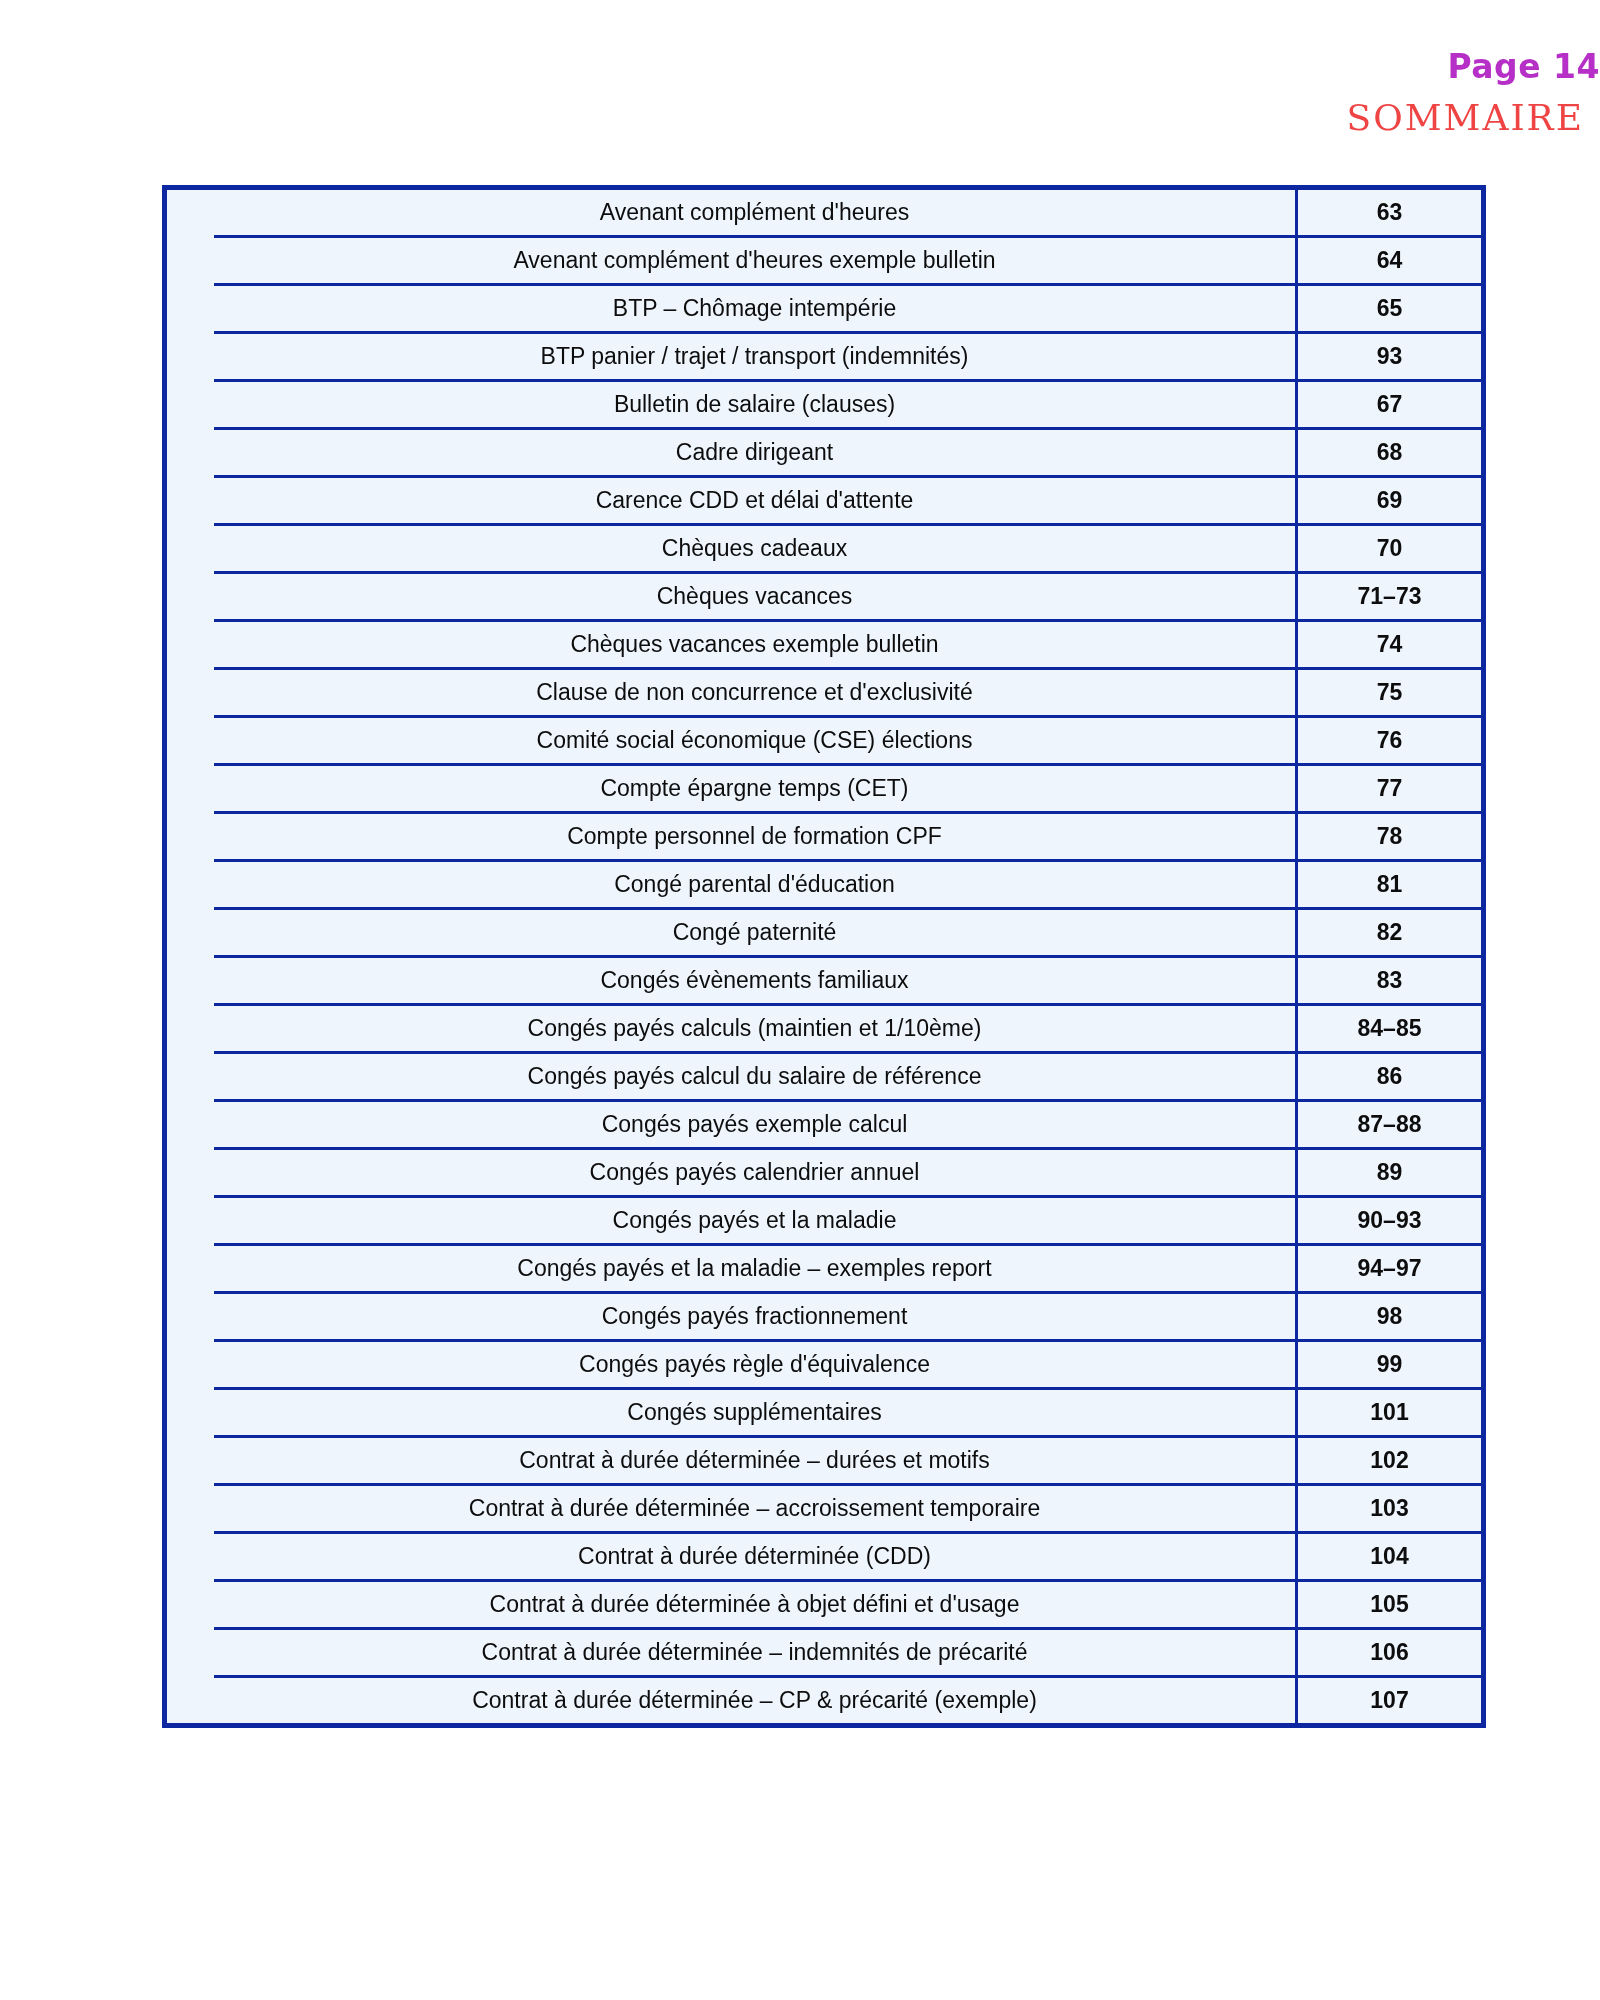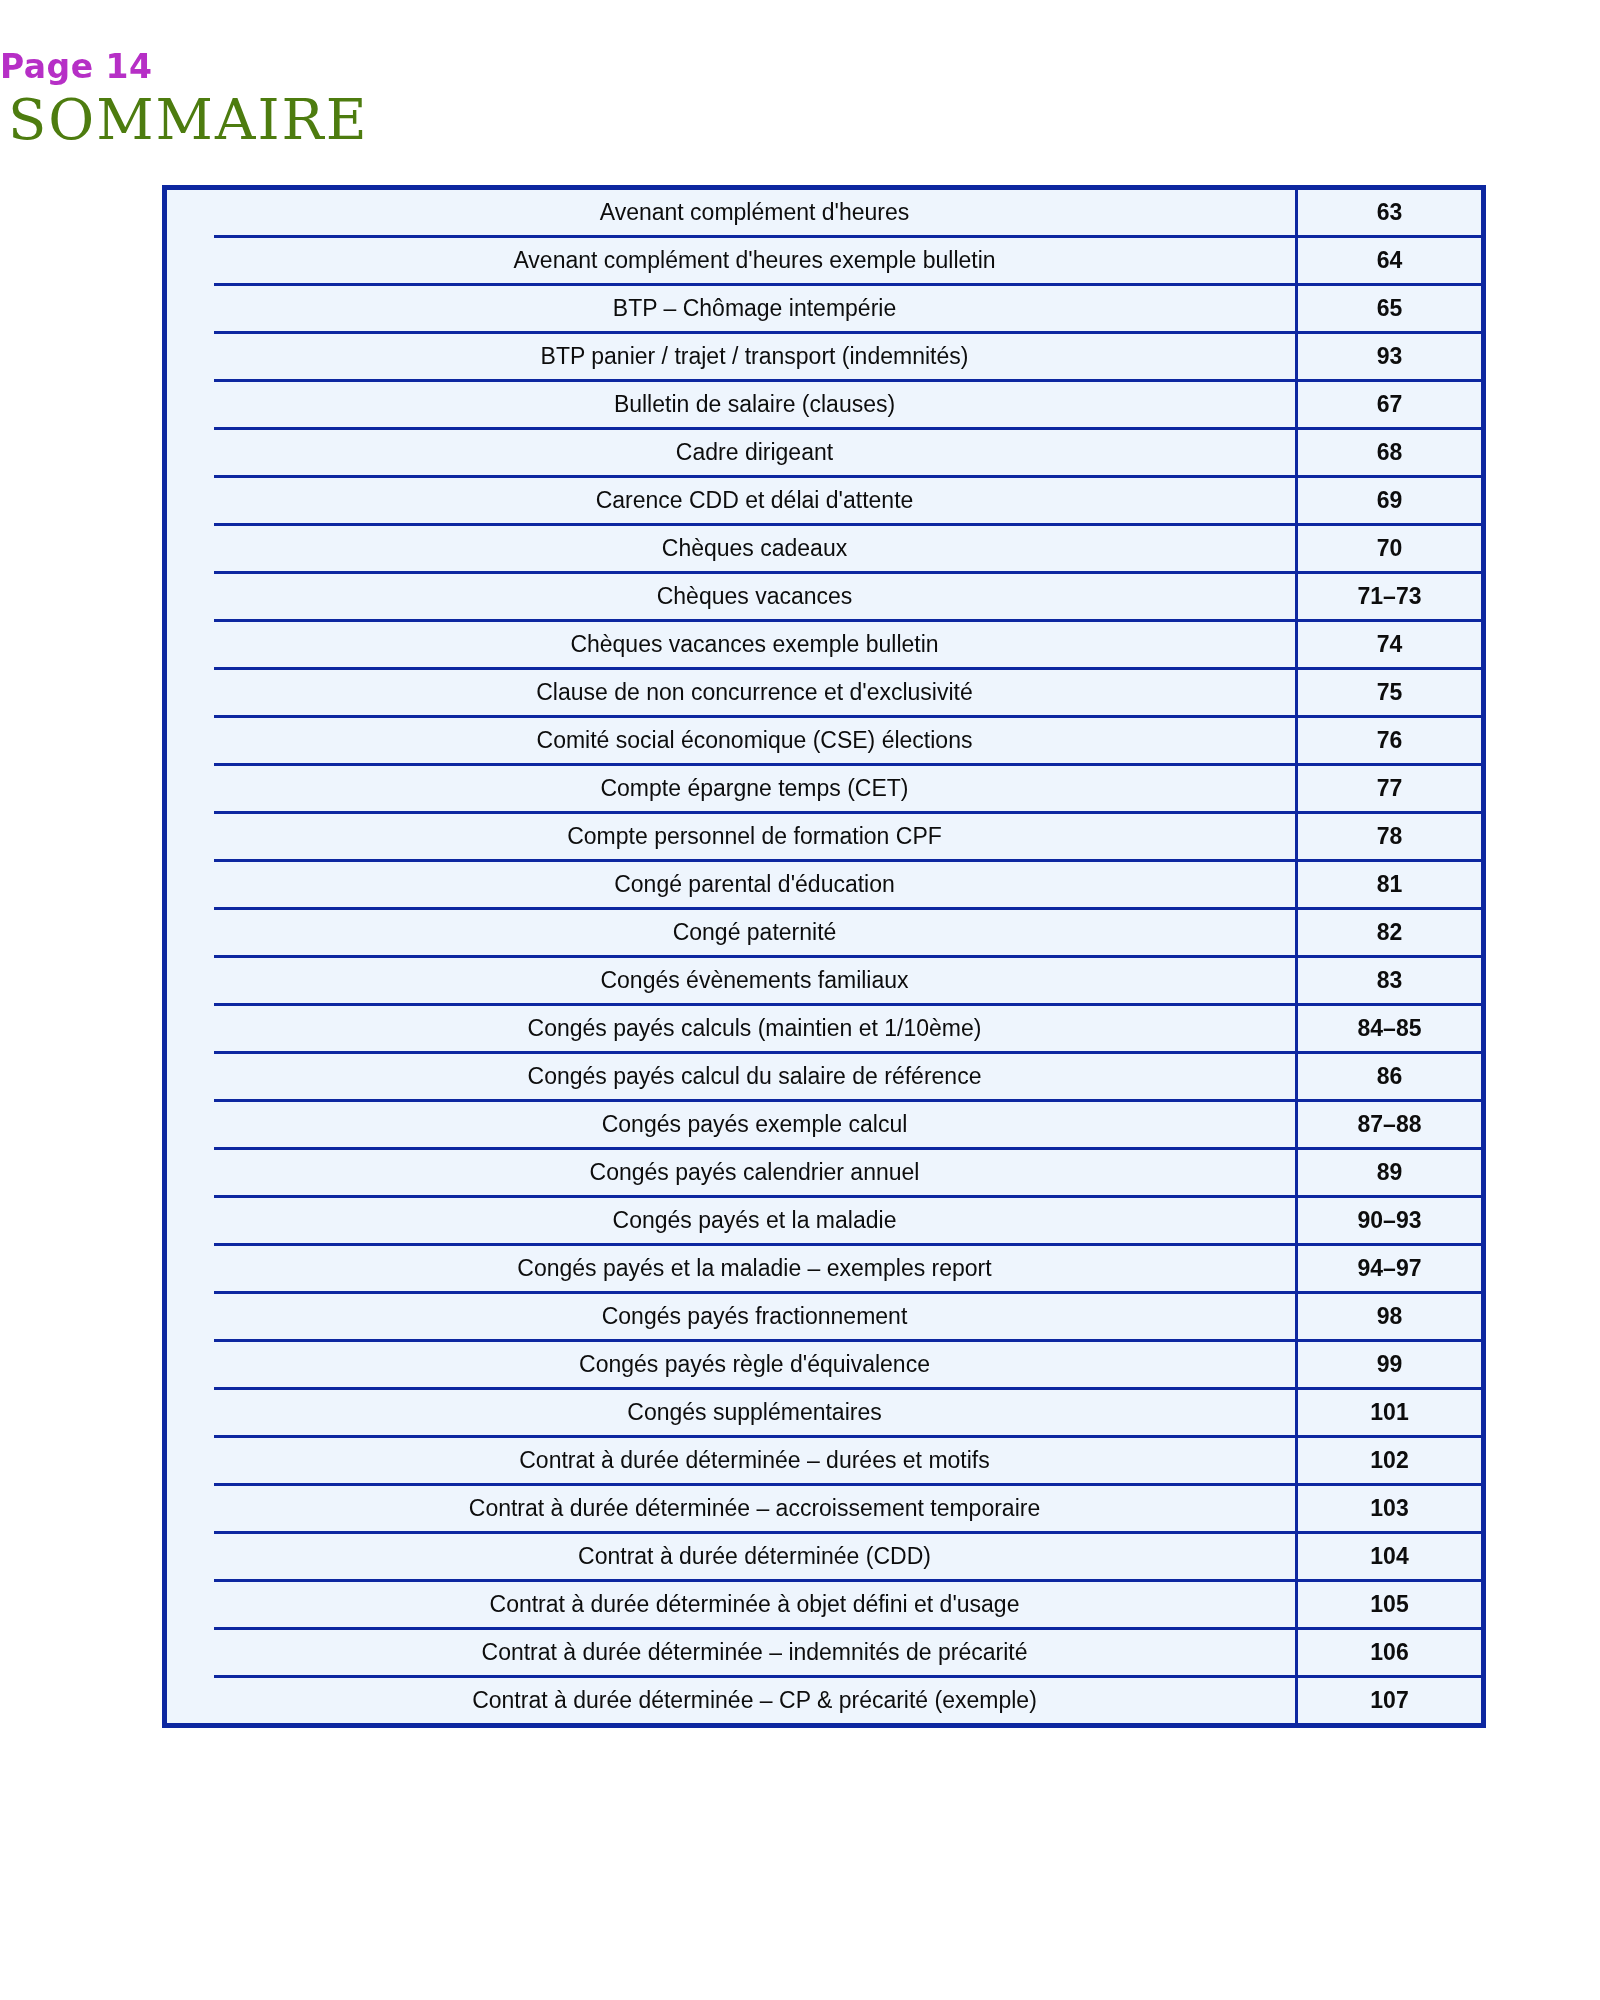--- a/index.html
+++ b/index.html
@@ -18,40 +18,40 @@
     position: relative;
     width: 1600px;
     height: 2000px;
     box-sizing: border-box;
     overflow: hidden;
   }
 
   
   .header {
     width: 100%;
-    text-align: left;
+    text-align: right;
     padding-top: 50px;
   }
   .page-label {
     font-family: "DejaVu Sans", sans-serif;
     font-weight: bold;
     font-size: 33px;
     letter-spacing: 0.5px;
     color: #b62fc6;
     line-height: 1;
     margin: 0 0 6px 0;
   }
   .doc-title {
     font-family: "DejaVu Serif", "Liberation Serif", serif;
-    font-size: 56px;
+    font-size: 36px;
     font-weight: normal;
     letter-spacing: 2px;
-    color: #4d7c0f;
+    color: #ef4444;
     line-height: 1.05;
-    margin: 8px;
+    margin: 16px;
   }
 
   
   .toc-wrap {
     position: absolute;
     left: 162px;
     top: 185px;
     width: 1277px;
   }
   table.toc {

